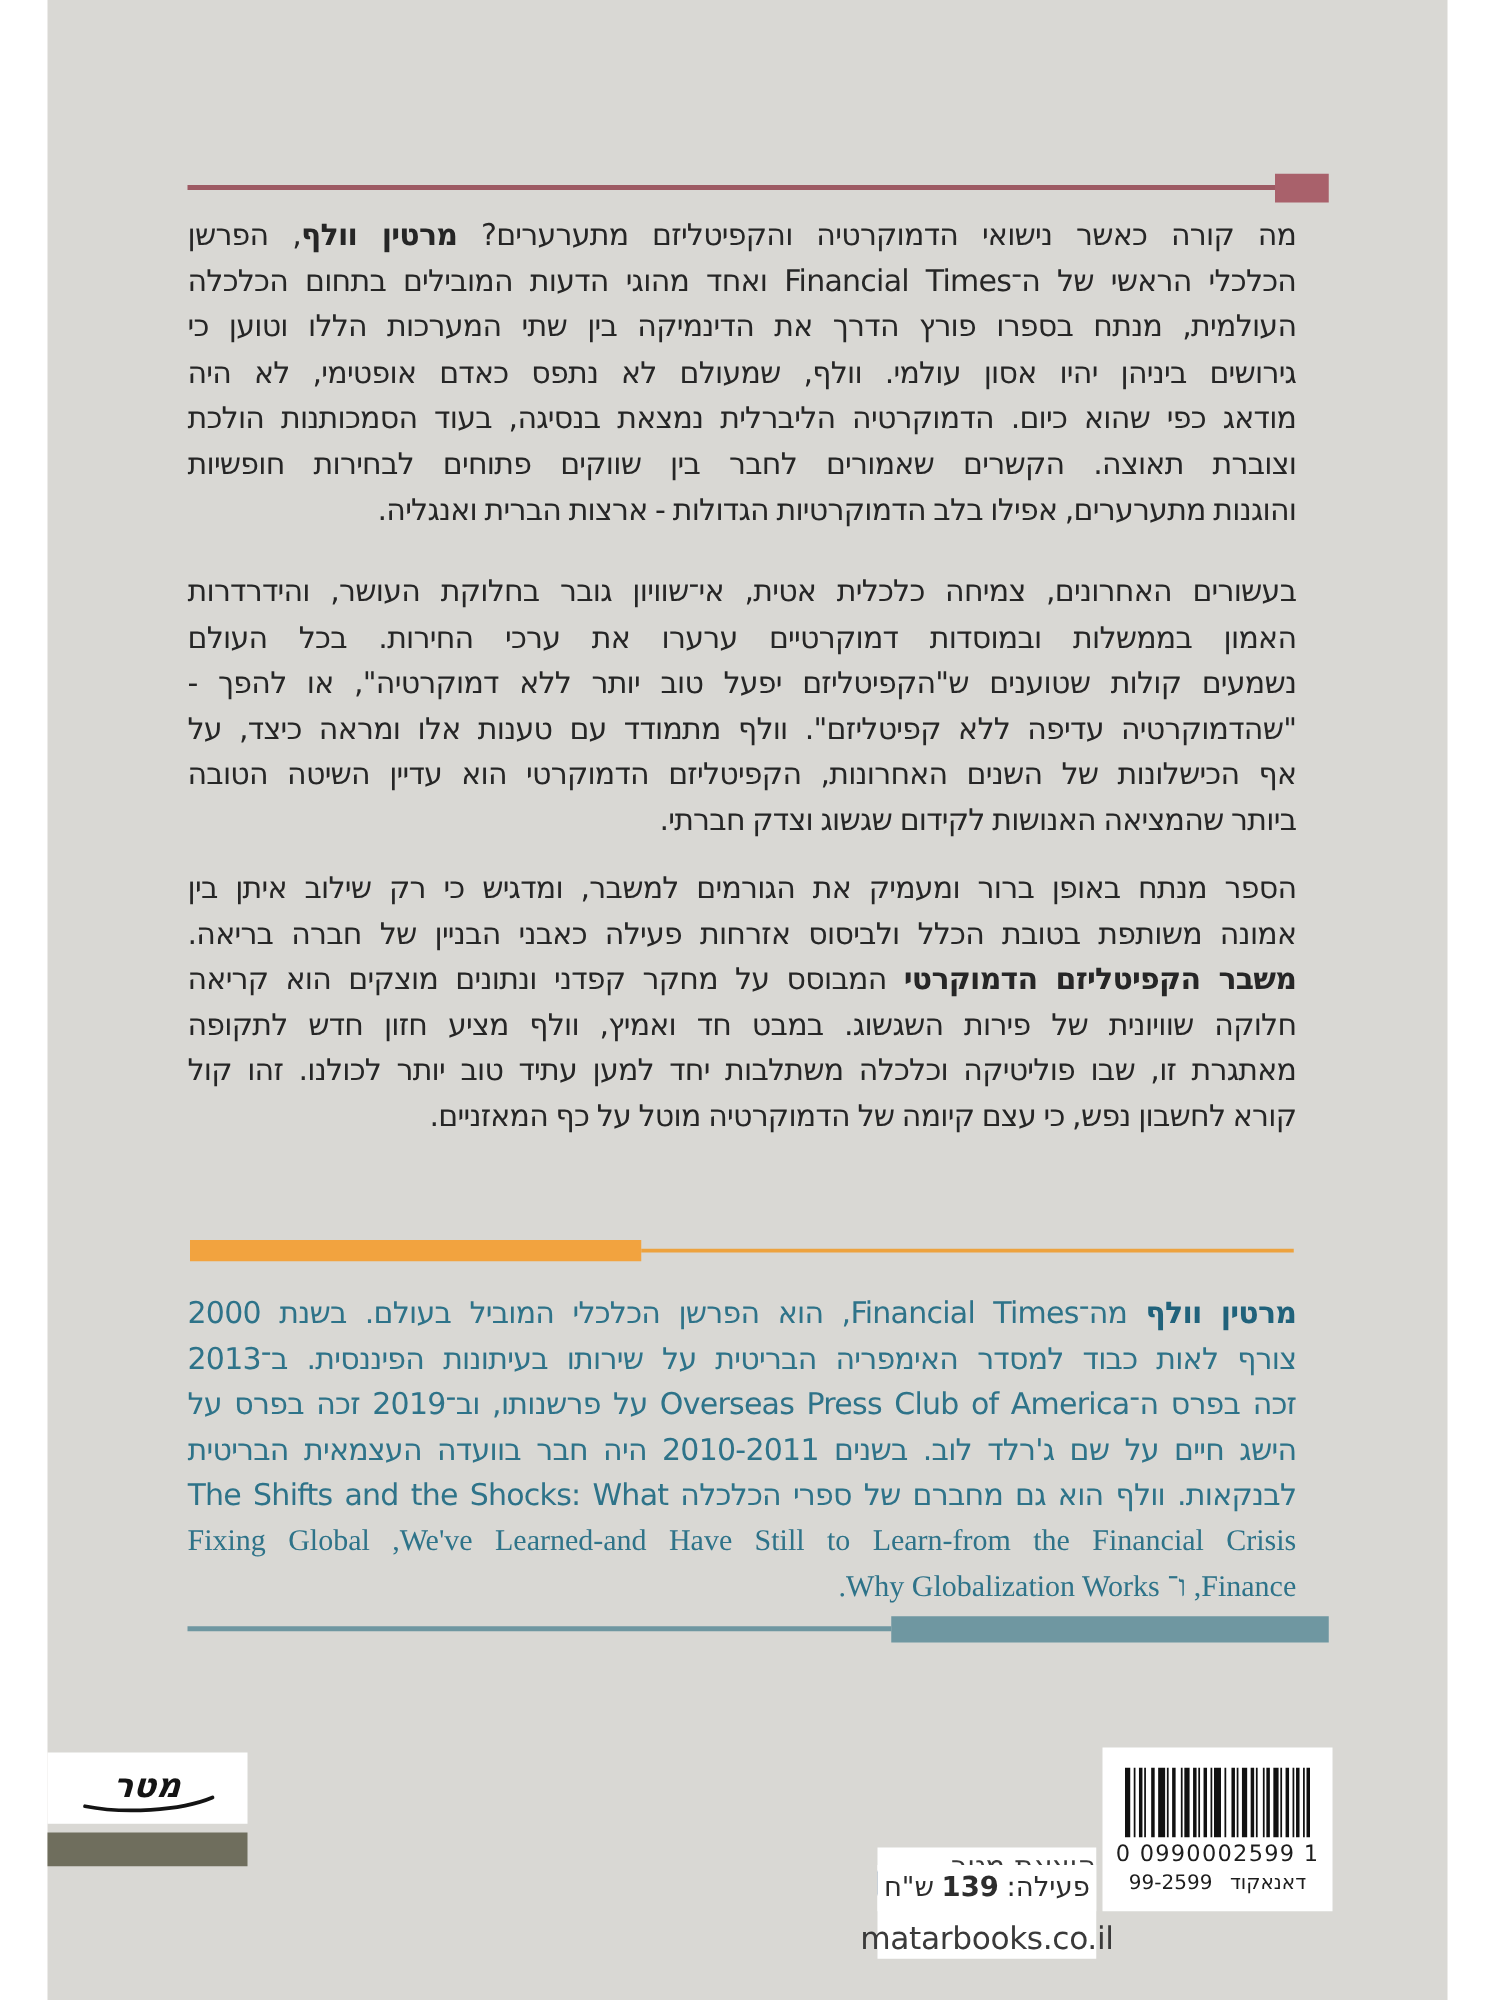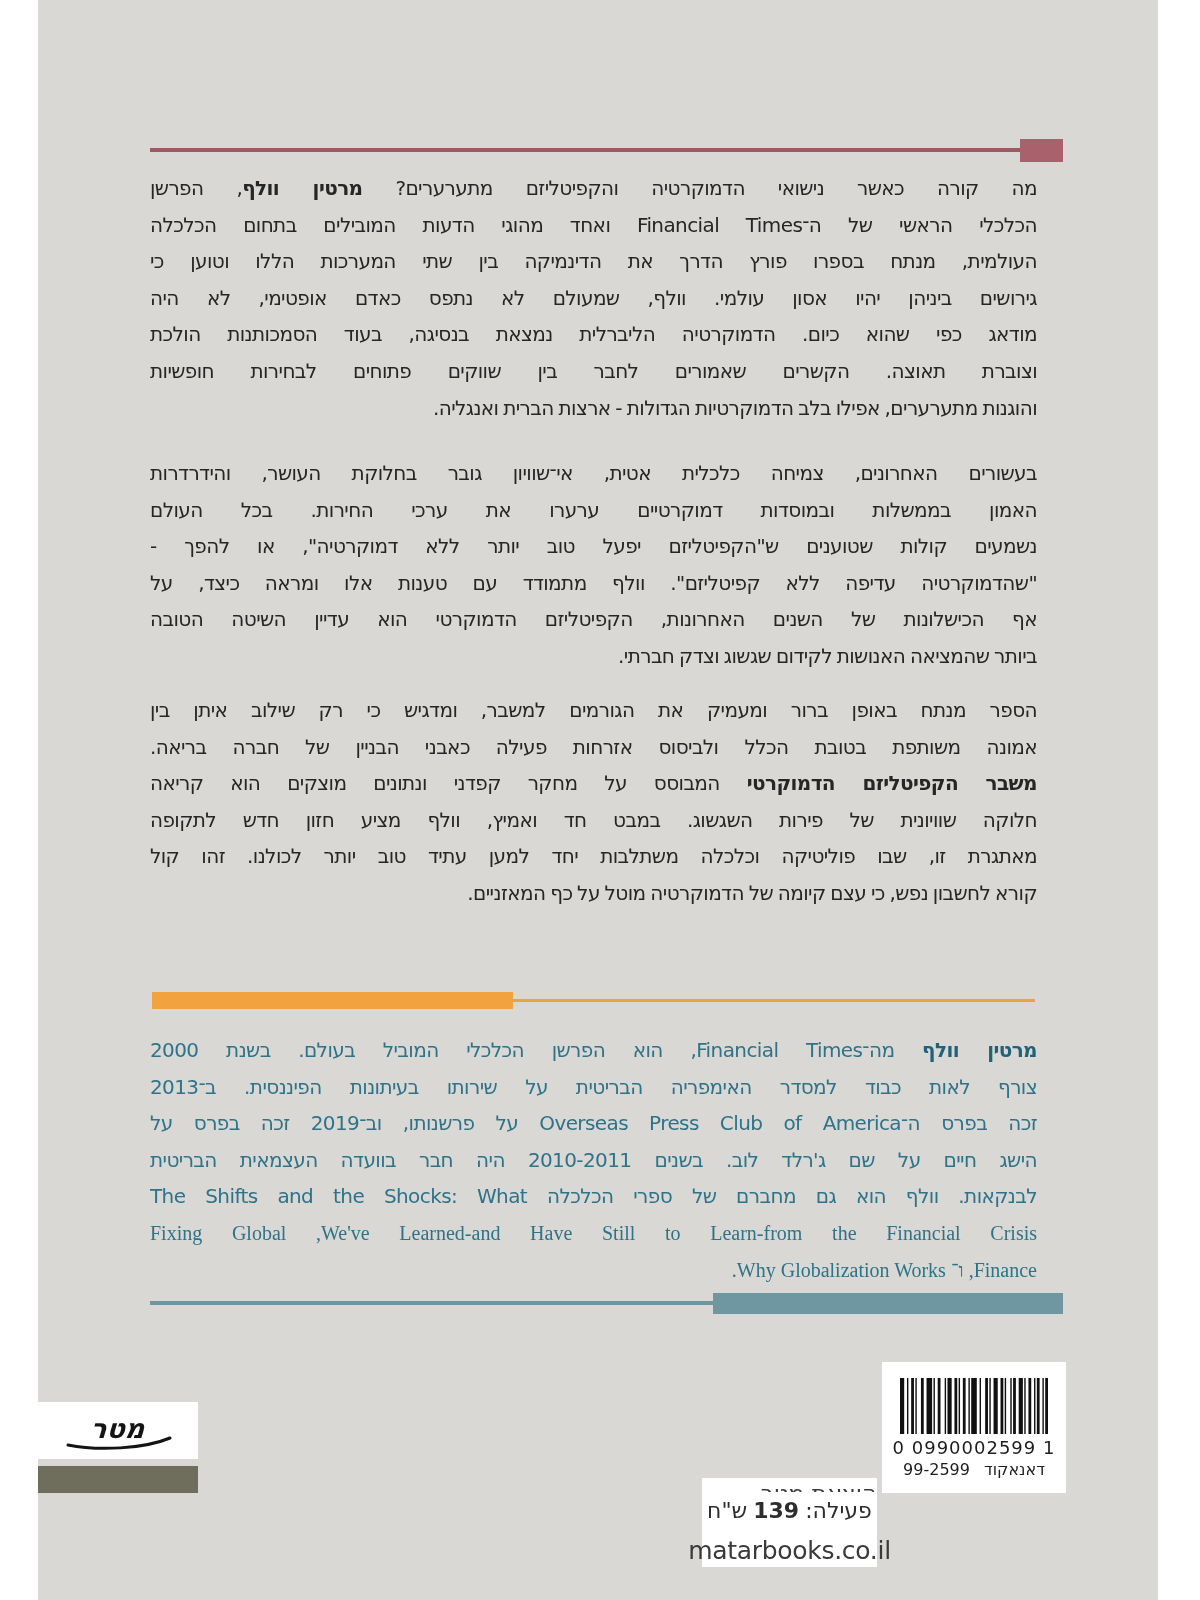--- a/index.html
+++ b/index.html
@@ -14,21 +14,21 @@
   .maroon-line{left:150px;top:148px;width:872px;height:4px;background:#9d5a63;}
   .maroon-block{left:1020px;top:139px;width:43px;height:23px;background:#a9616b;}
   .orange-block{left:152px;top:992px;width:361px;height:17px;background:#f2a33f;}
   .orange-line{left:513px;top:999px;width:522px;height:3px;background:#eda23e;}
   .teal-line{left:150px;top:1301px;width:563px;height:4px;background:#6f97a1;}
   .teal-block{left:713px;top:1293px;width:350px;height:21px;background:#6f97a1;}
 
   
   .para{position:absolute;left:150px;width:887px;color:#262626;}
   .line{
-    direction:rtl;height:36.6px;line-height:36.6px;font-size:20px;
+    direction:rtl;height:36.6px;line-height:36.6px;font-size:24px;
     letter-spacing:-0.6px;word-spacing:-1px;
     text-align:justify;text-align-last:justify;overflow:hidden;white-space:nowrap0;
   }
   .line.last{text-align-last:right;}
   .line b,.line .bold{font-weight:700;}
   .bio{color:#2e7389;}
   .bio .name{font-weight:700;color:#20627b;}
   .line.latin{direction:ltr;font-family:"Liberation Serif","DejaVu Sans",serif;letter-spacing:0;word-spacing:0;}
   .line.latin.last{text-align:right;text-align-last:right;}
 
@@ -36,21 +36,21 @@
   .whitebox{position:absolute;background:#ffffff;}
   .logo-box{left:38px;top:1402px;width:160px;height:57px;display:flex;align-items:center;justify-content:center;}
   .olive-bar{left:38px;top:1466px;width:160px;height:27px;background:#6f6e5d;}
   .fb-box{left:702px;top:1478px;width:175px;height:89px;display:flex;flex-direction:column;align-items:center;justify-content:center;gap:3px;}
   .fb-line{direction:rtl;display:flex;align-items:center;gap:7px;font-size:23px;color:#3a3a3a;}
   .fb-icon{width:25px;height:25px;border-radius:4px;background:#3b5a7d;color:#fff;display:flex;align-items:flex-end;justify-content:center;font-family:"Liberation Serif",serif;font-weight:700;font-size:21px;line-height:23px;}
   .site{font-size:25px;color:#3a3a3a;letter-spacing:-0.3px;}
   .price-box{left:702px;top:1492px;width:175px;height:37px;display:flex;align-items:center;justify-content:center;}
   .price{direction:rtl;font-size:22px;color:#2d2d2d;display:flex;gap:6px;align-items:baseline;}
   .price .val{font-weight:700;}
-  .bc-box{left:882px;top:1362px;width:184px;height:131px;display:flex;flex-direction:column;align-items:center;justify-content:flex-start;padding-top:16px;box-sizing:border-box;}
+  .bc-box{left:882px;top:1398px;width:184px;height:131px;display:flex;flex-direction:column;align-items:center;justify-content:flex-start;padding-top:16px;box-sizing:border-box;}
   .bc-svg{width:148px;height:56px;}
   .bc-num{font-size:18px;color:#1d1d1d;letter-spacing:1px;margin-top:3px;}
   .bc-dana{direction:rtl;display:flex;gap:14px;font-size:16px;color:#1d1d1d;margin-top:2px;}
   .logo-svg{width:120px;height:46px;}
 </style>
 </head>
 <body>
 
 <div class="card"></div>
 

